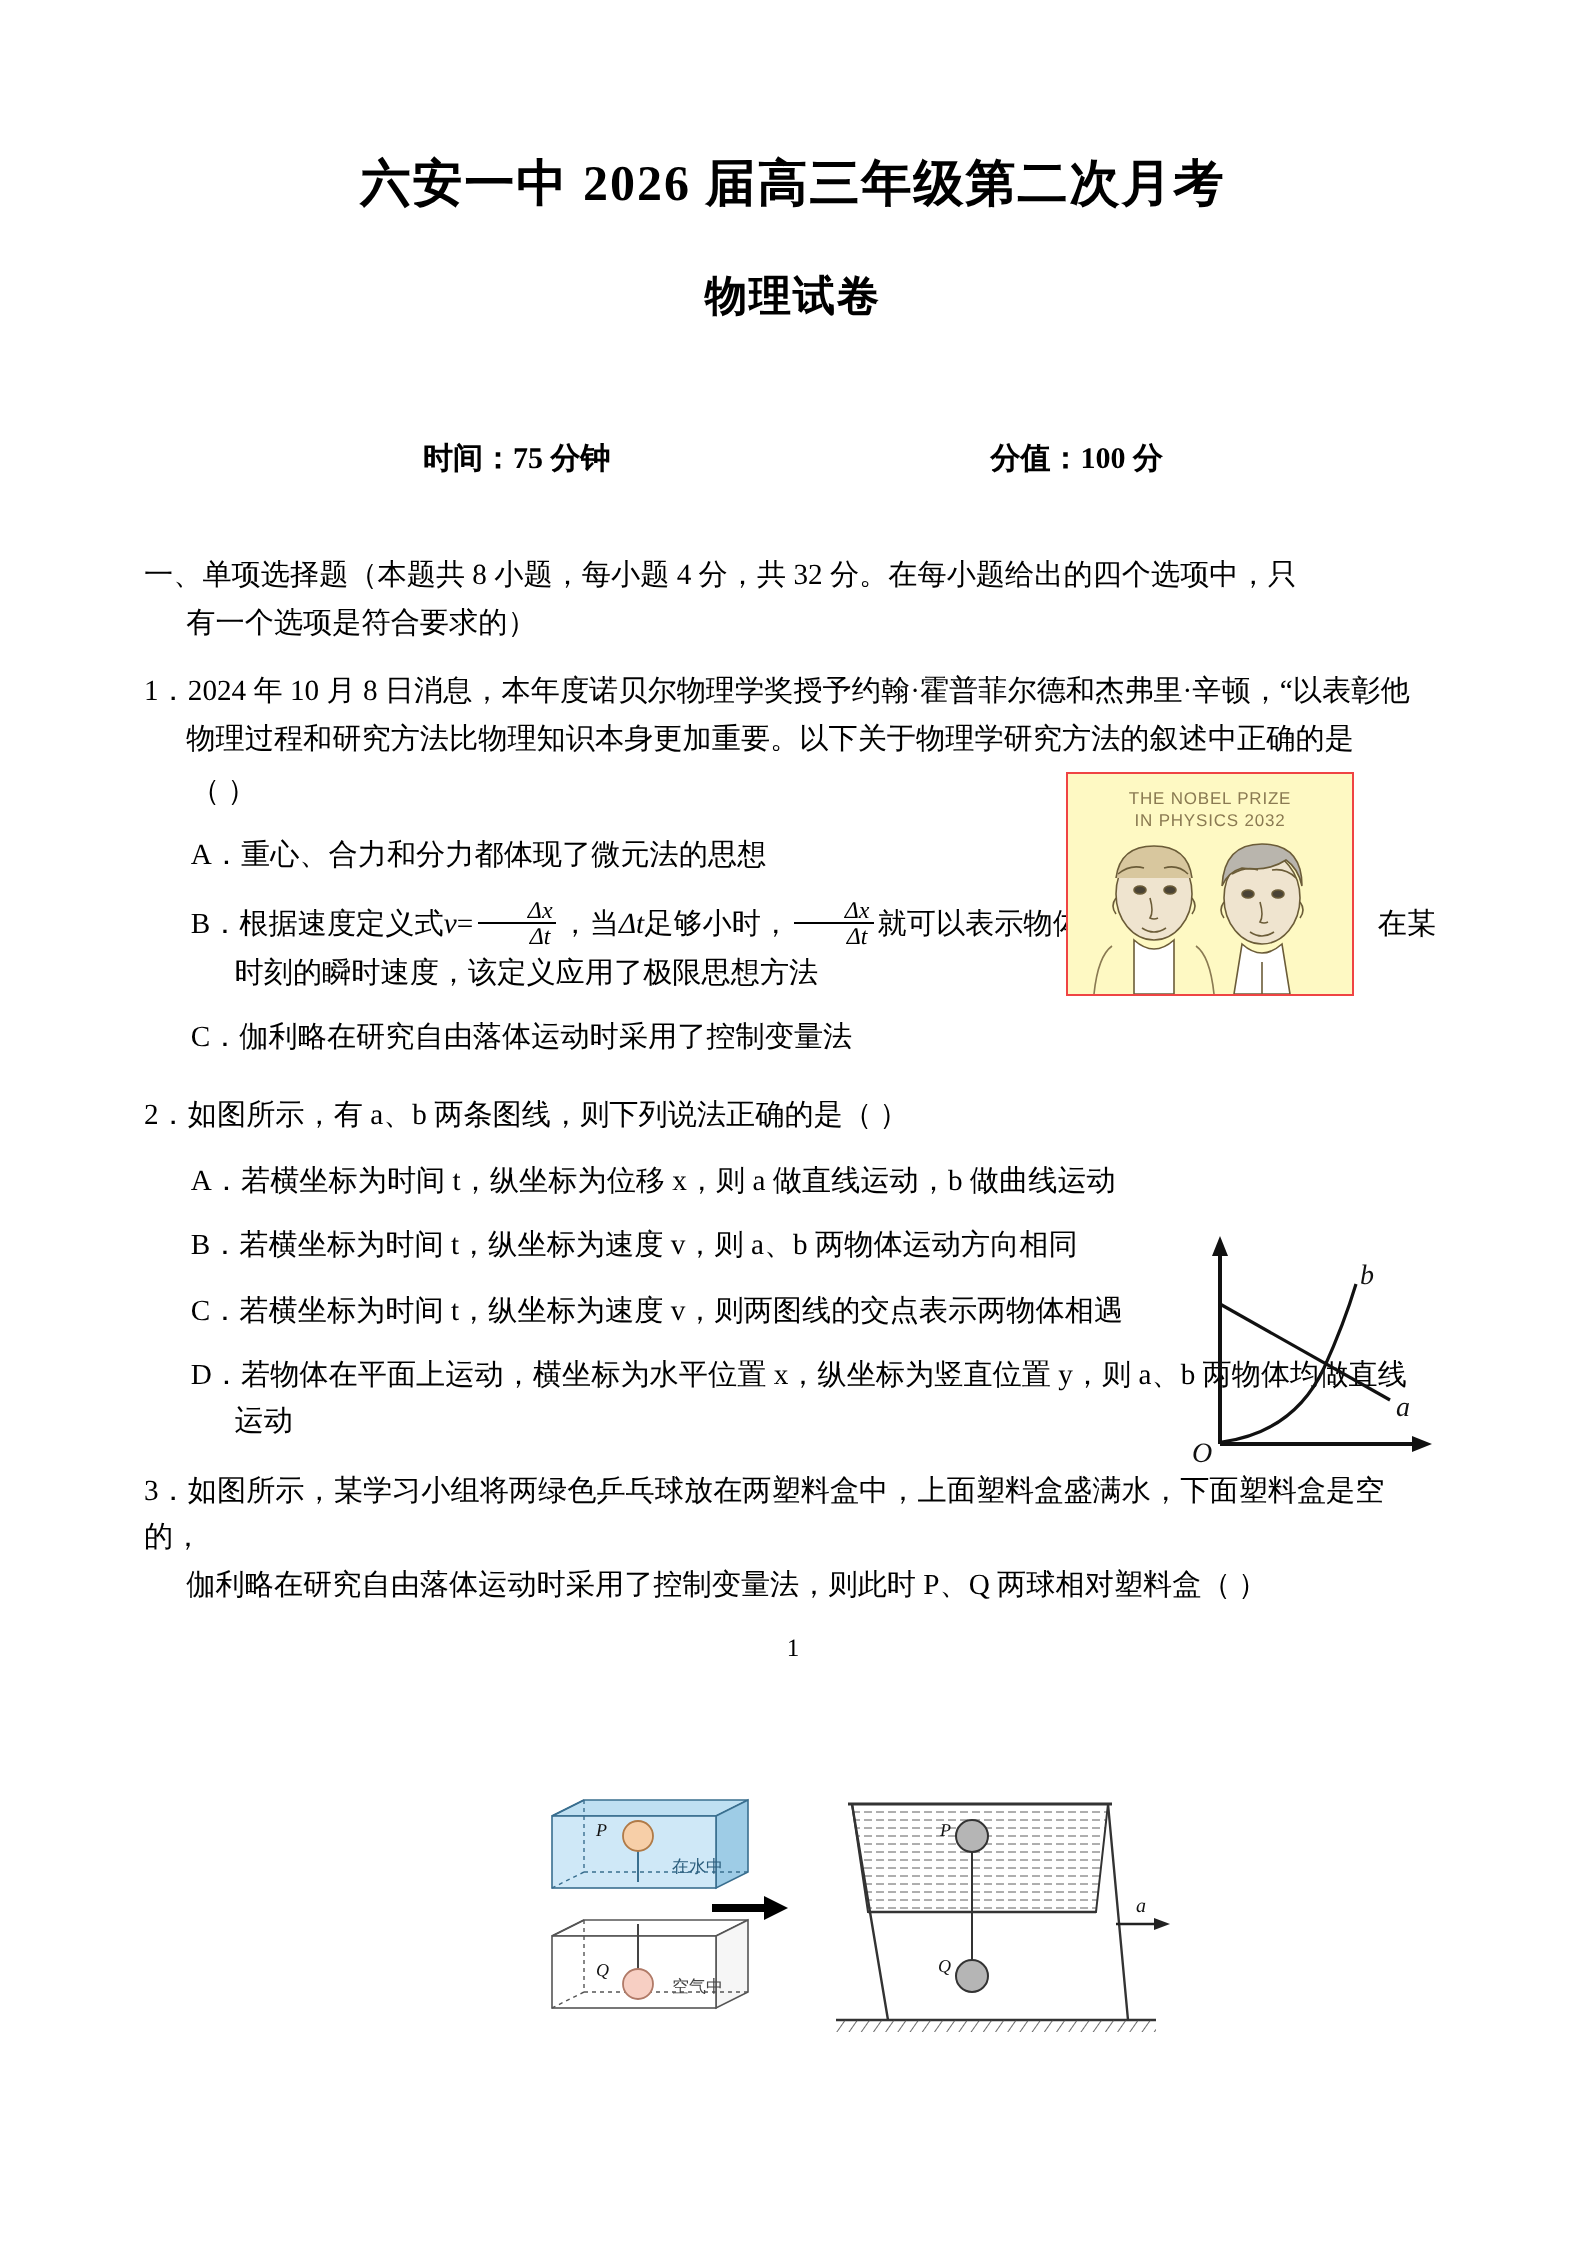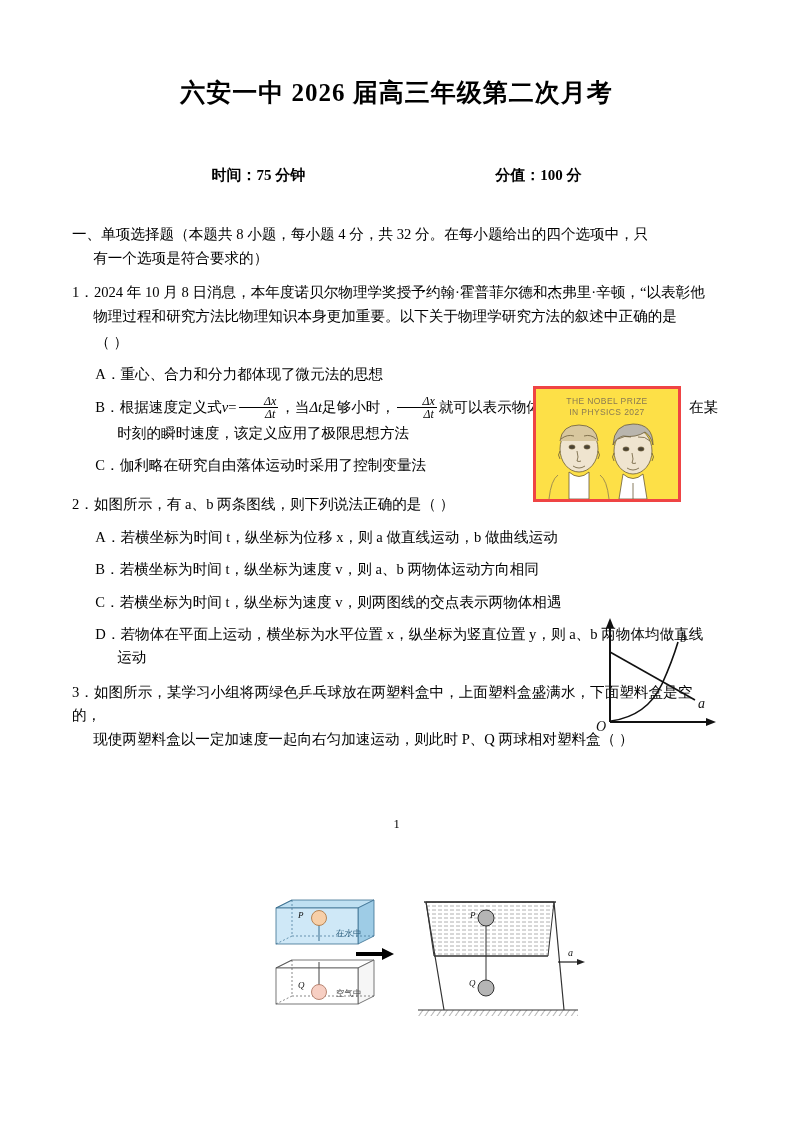--- a/index.html
+++ b/index.html
@@ -110,22 +110,22 @@
 
   
   .fig { position: absolute; }
 
   
   #nobel-figure {
     left: 533px;
     top: 386px;
     width: 142px;
     height: 110px;
-    border: 3px solid #ef4444;
-    background: #fde047;
+    border: 1px solid #ef4444;
+    background: #fef9c3;
     overflow: hidden;
   }
   #nobel-figure .nobel-title {
     position: absolute;
     top: 7px; left: 0; right: 0;
     text-align: center;
     font-family: "Liberation Sans", sans-serif;
     font-size: 8.5px;
     letter-spacing: 0.4px;
     color: #8a7a52;
@@ -156,20 +156,21 @@
     text-align: center;
     font-size: 12.5px;
   }
 </style>
 </head>
 <body>
 
 <div class="page">
 
   <h1 class="doc-title">六安一中 2026 届高三年级第二次月考</h1>
+  <h2 class="doc-subtitle">物理试卷</h2>
 
   <div class="meta-row">
     <span class="meta-item">时间：75 分钟</span>
     <span class="meta-gap"></span>
     <span class="meta-item">分值：100 分</span>
   </div>
 
   <div class="content">
 
     <div class="section-head">
@@ -203,30 +204,30 @@
       <div class="opt">C．若横坐标为时间 t，纵坐标为速度 v，则两图线的交点表示两物体相遇</div>
       <div class="opt">
         <span>D．若物体在平面上运动，横坐标为水平位置 x，纵坐标为竖直位置 y，则 a、b 两物体均做直线</span>
         <span class="cont">运动</span>
       </div>
     </div>
 
     <div class="question" style="">
       <div class="q-body">
         <span class="q-line">3．如图所示，某学习小组将两绿色乒乓球放在两塑料盒中，上面塑料盒盛满水，下面塑料盒是空的，</span>
-        <span class="q-line indent">现使两塑料盒以一定加速度一起向右匀加速运动，则此时 P、Q 两球相对塑料盒（     ）</span>
+        <span class="q-line indent">伽利略在研究自由落体运动时采用了控制变量法，则此时 P、Q 两球相对塑料盒（     ）</span>
       </div>
     </div>
 
   </div>
 
   <div class="fig" id="nobel-figure">
     <div class="nobel-title">
       <span>THE NOBEL PRIZE</span><br>
-      <span>IN PHYSICS 2027</span>
+      <span>IN PHYSICS 2032</span>
     </div>
     <svg width="142" height="110" viewBox="0 0 142 110">
       <g stroke="#6b5c38" stroke-width="0.8" fill="none">
 
         <ellipse cx="43" cy="60" rx="19" ry="23" fill="#efe4cf"></ellipse>
         <path d="M24 52 q2 -16 19 -16 q17 0 19 16" fill="#d8c79e"></path>
         <path d="M25 50 q6 -5 13 -3 M48 47 q7 -2 12 3"></path>
         <ellipse cx="36" cy="58" rx="3" ry="2" fill="#4a4335"></ellipse>
         <ellipse cx="51" cy="58" rx="3" ry="2" fill="#4a4335"></ellipse>
         <path d="M41 62 q2 7 0 10 q2 1 4 0"></path>

